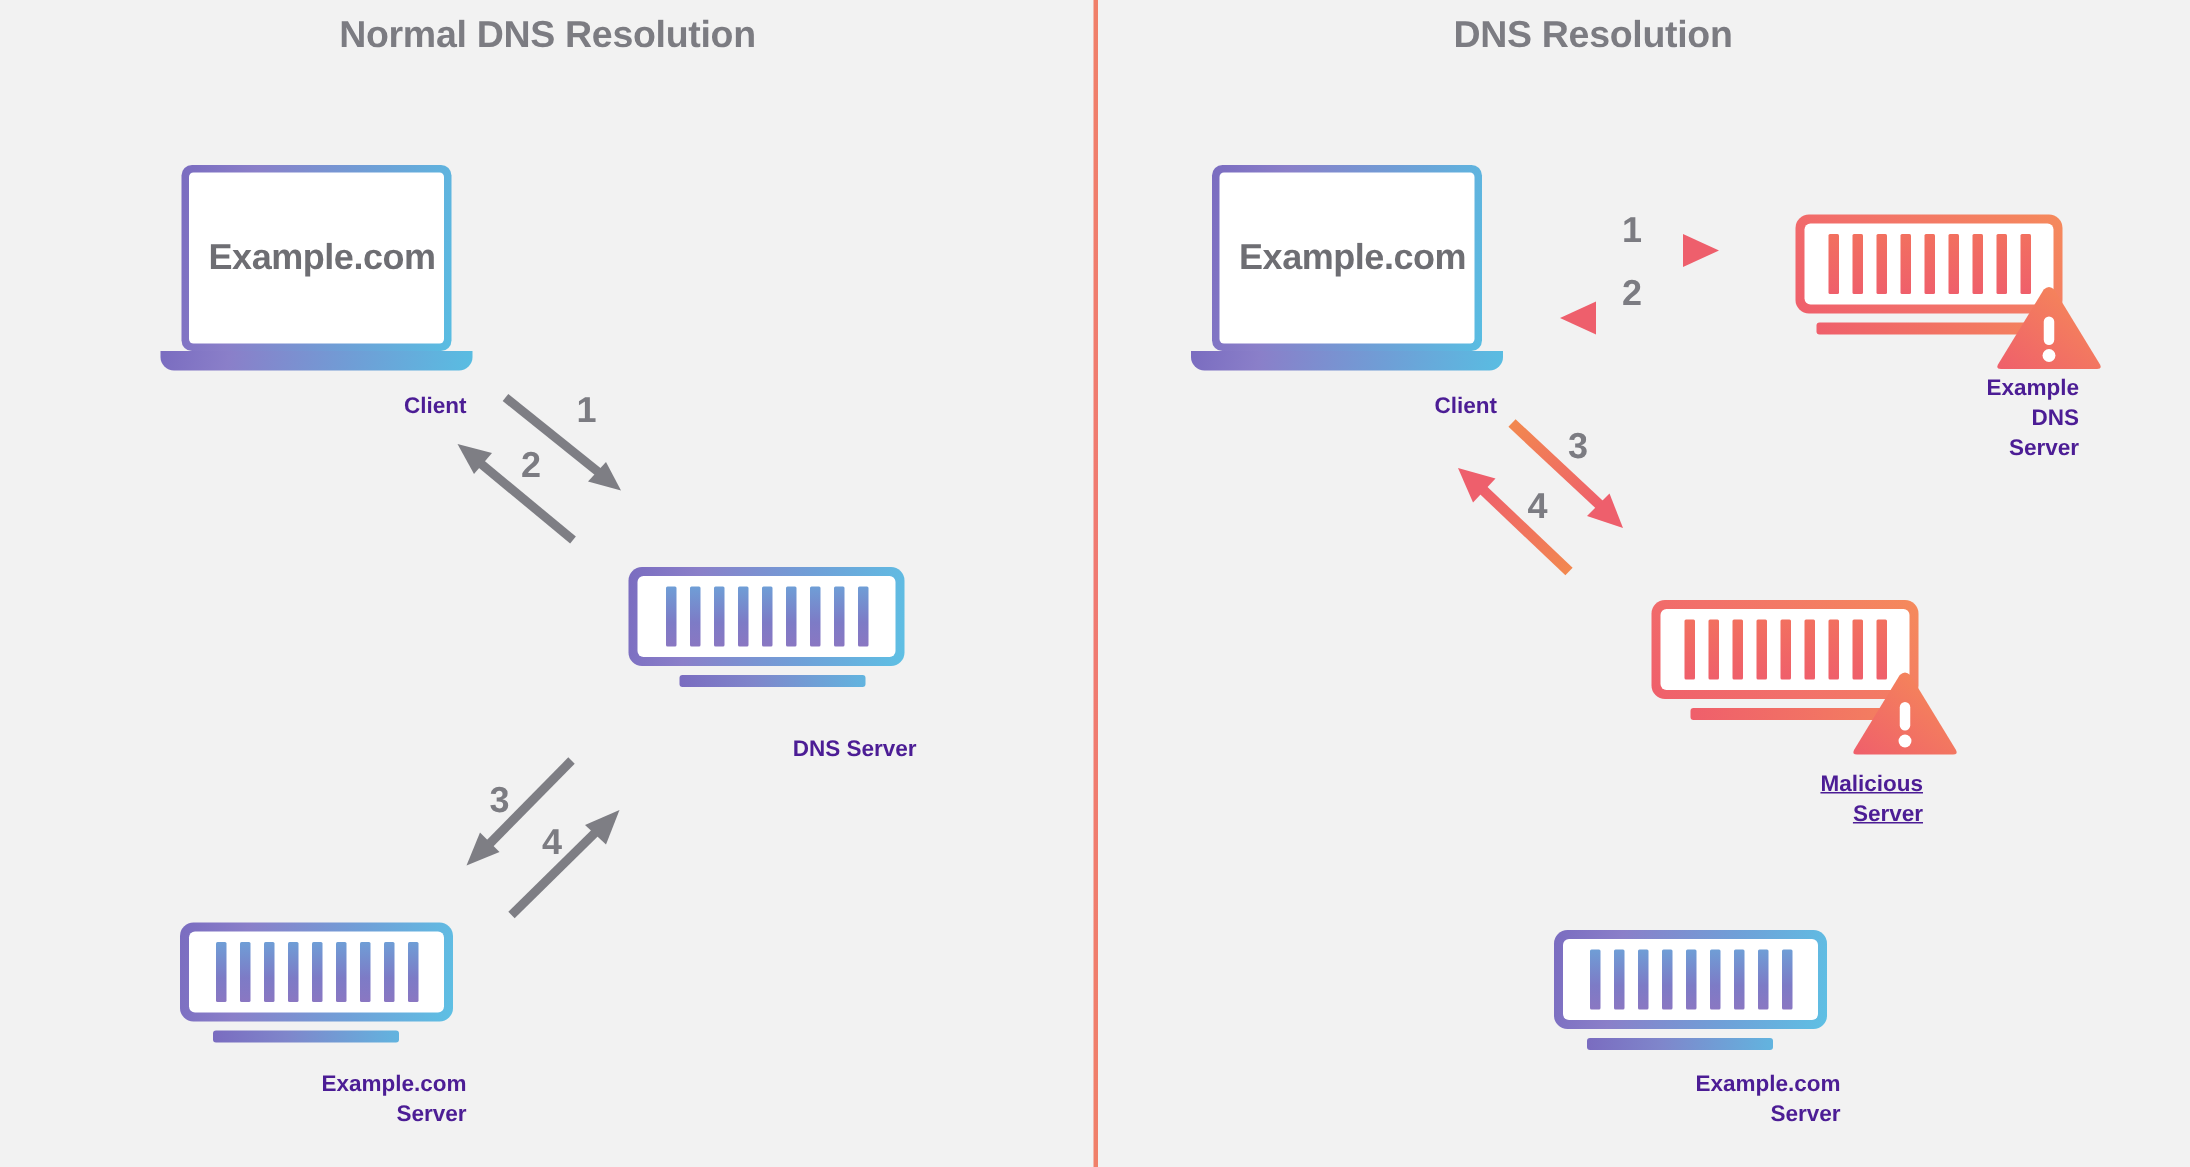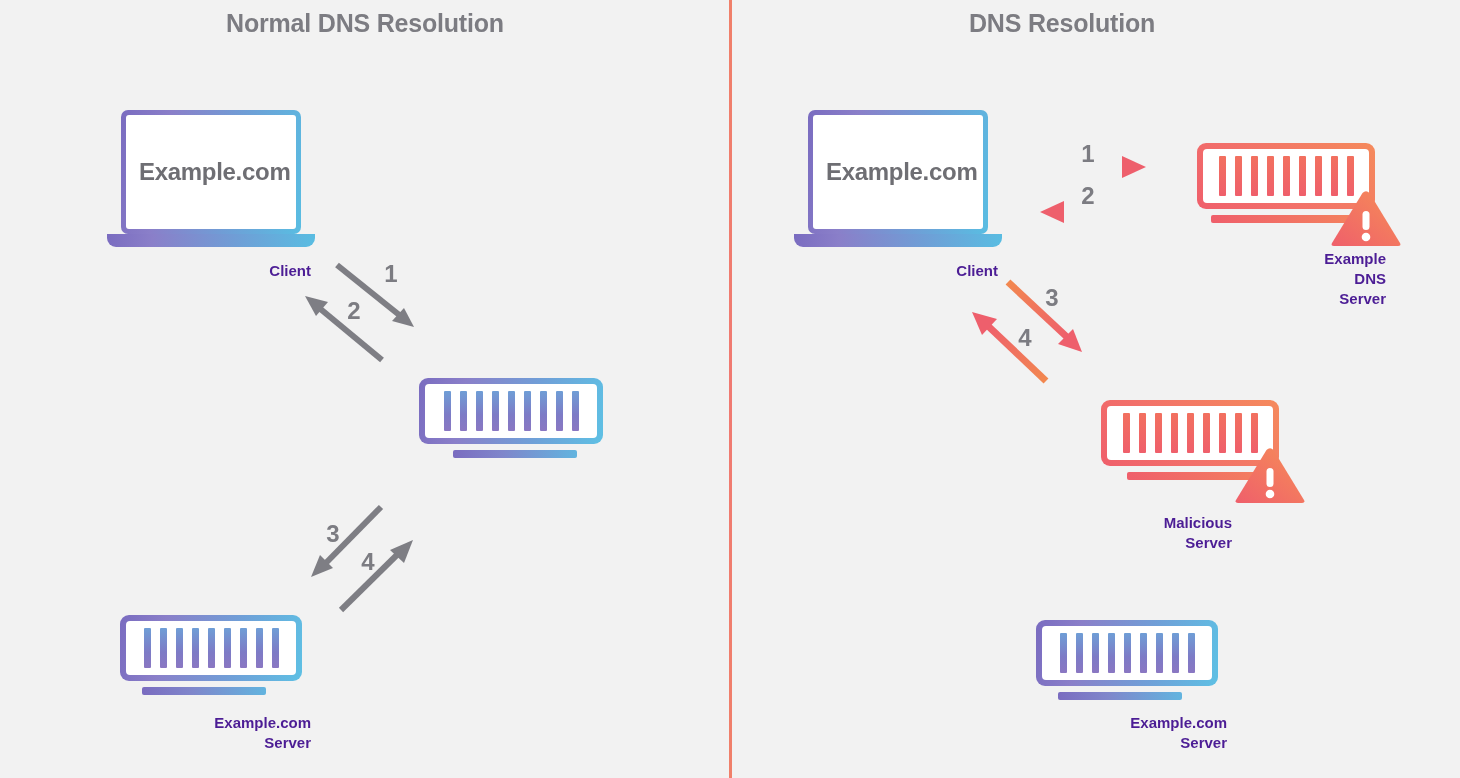--- a/index.html
+++ b/index.html
@@ -217,20 +217,21 @@
         <span class="bar"></span>
         <span class="bar"></span>
         <span class="bar"></span>
         <span class="bar"></span>
         <span class="bar"></span>
         <span class="bar"></span>
       </div>
     </div>
     <div class="foot" style="left:34px;top:72px;width:124px;"></div>
   </div>
+  <div class="node-label" style="left:411px;top:490px;width:200px;">DNS Server</div>
 
   <div class="server blue" style="left:120px;top:615px;width:182px;height:66px;">
     <div class="body">
       <div class="body-inner">
         <span class="bar"></span>
         <span class="bar"></span>
         <span class="bar"></span>
         <span class="bar"></span>
         <span class="bar"></span>
         <span class="bar"></span>
@@ -305,21 +306,21 @@
         <linearGradient id="warnGrad2" x1="0" y1="1" x2="1" y2="0">
           <stop offset="0" stop-color="#ef5f6b"></stop>
           <stop offset="1" stop-color="#f68d57"></stop>
         </linearGradient>
       </defs>
       <path d="M 33.5 4 Q 37 0.5 40.5 4 L 71 54 Q 72.5 57 69 57 L 5 57 Q 1.5 57 3 54 Z" fill="url(#warnGrad2)"></path>
       <rect x="33.5" y="22" width="7" height="19" rx="3.5" fill="#ffffff"></rect>
       <circle cx="37" cy="48" r="4.3" fill="#ffffff"></circle>
     </svg>
   </div>
-  <div class="node-label" style="left:1032px;top:513px;width:200px;">Malicious
+  <div class="node-label" style="left:1082px;top:513px;width:200px;text-decoration:underline;">Malicious
 Server</div>
 
   <div class="server blue" style="left:1036px;top:620px;width:182px;height:66px;">
     <div class="body">
       <div class="body-inner">
         <span class="bar"></span>
         <span class="bar"></span>
         <span class="bar"></span>
         <span class="bar"></span>
         <span class="bar"></span>

